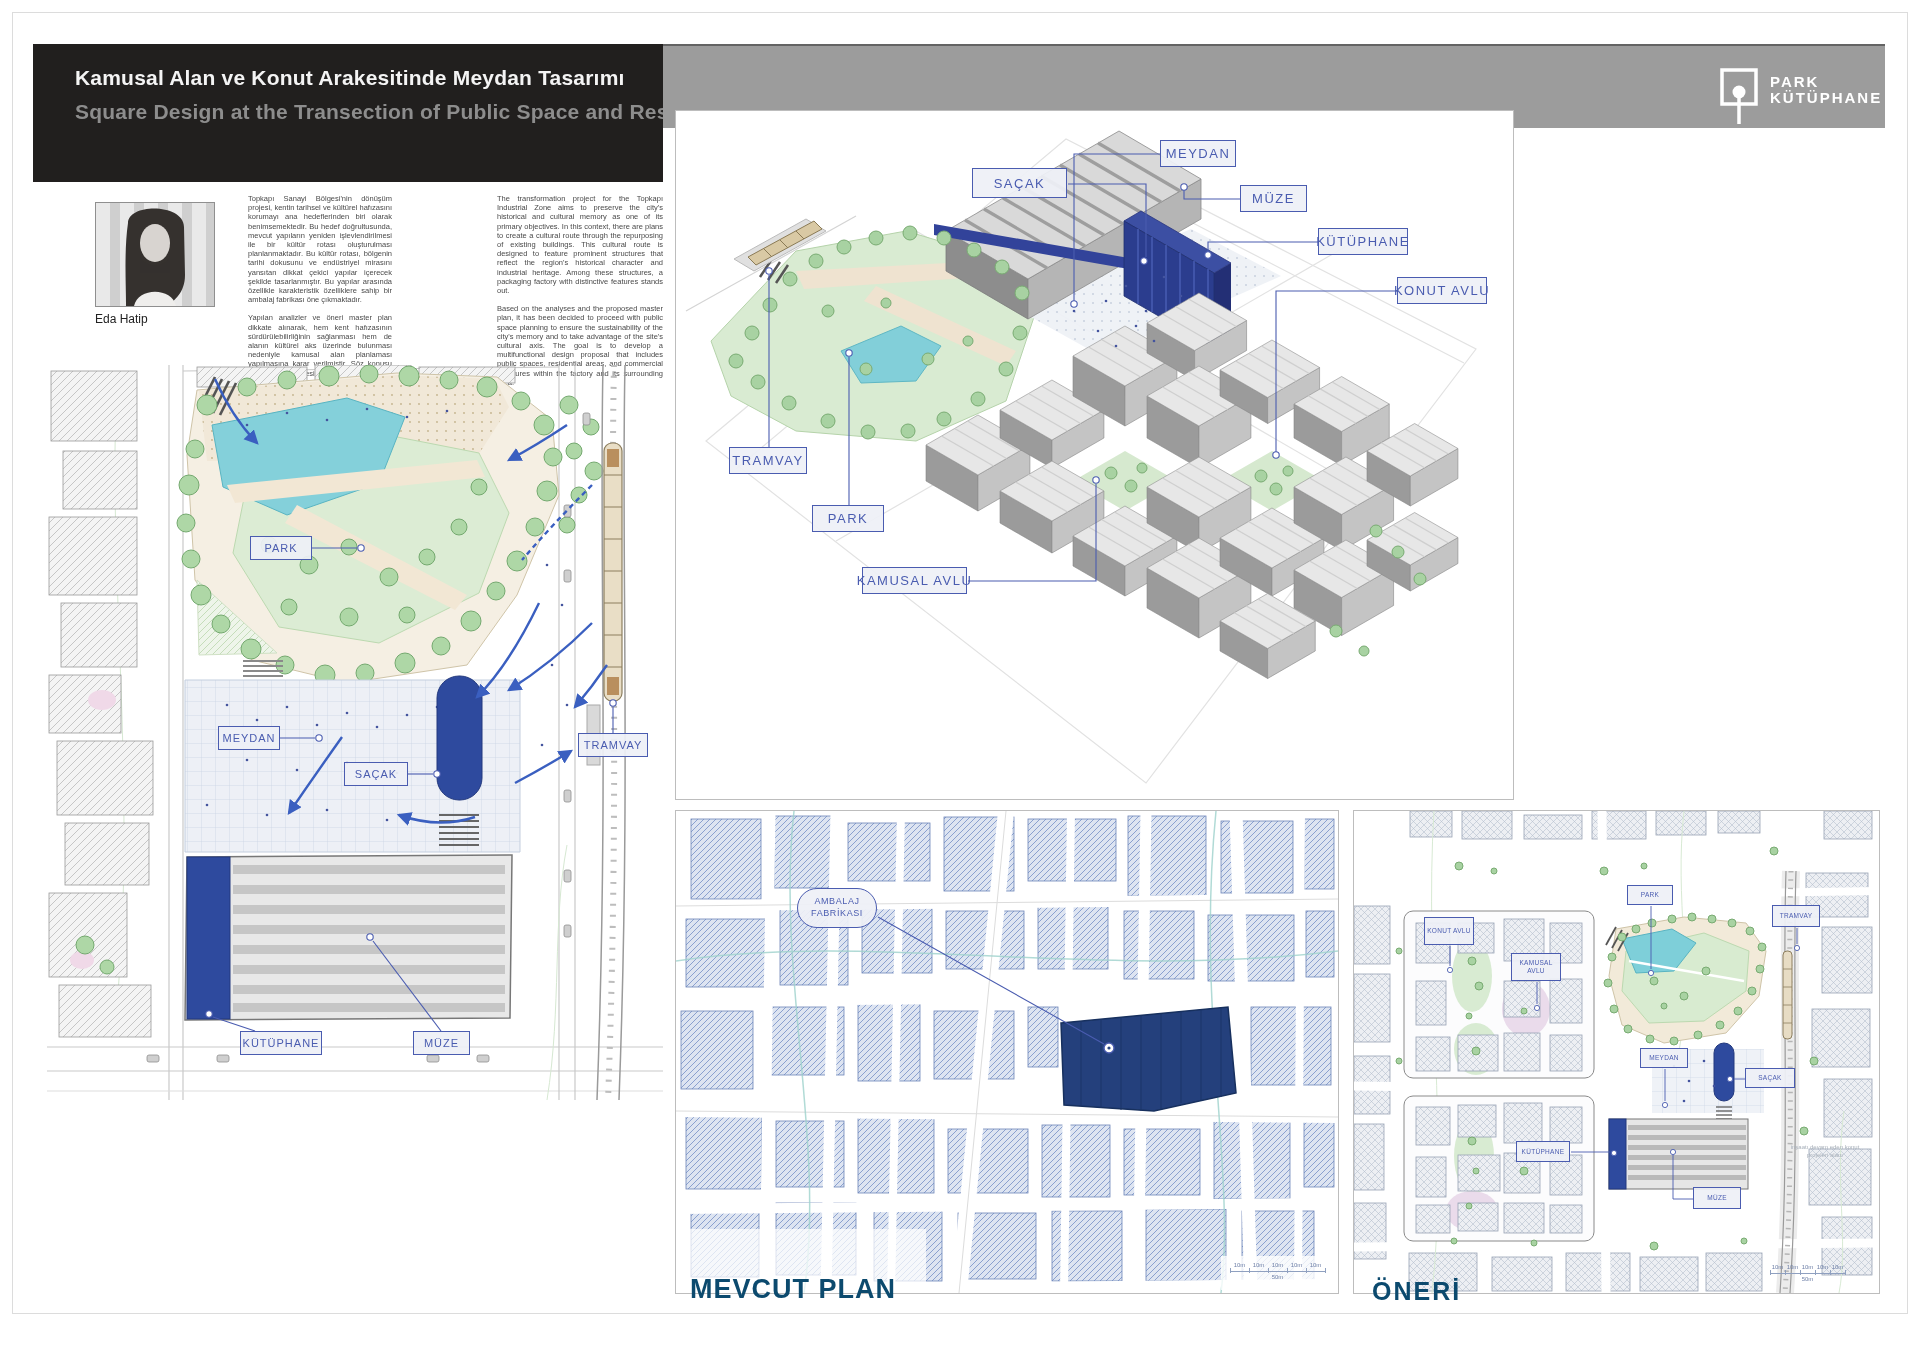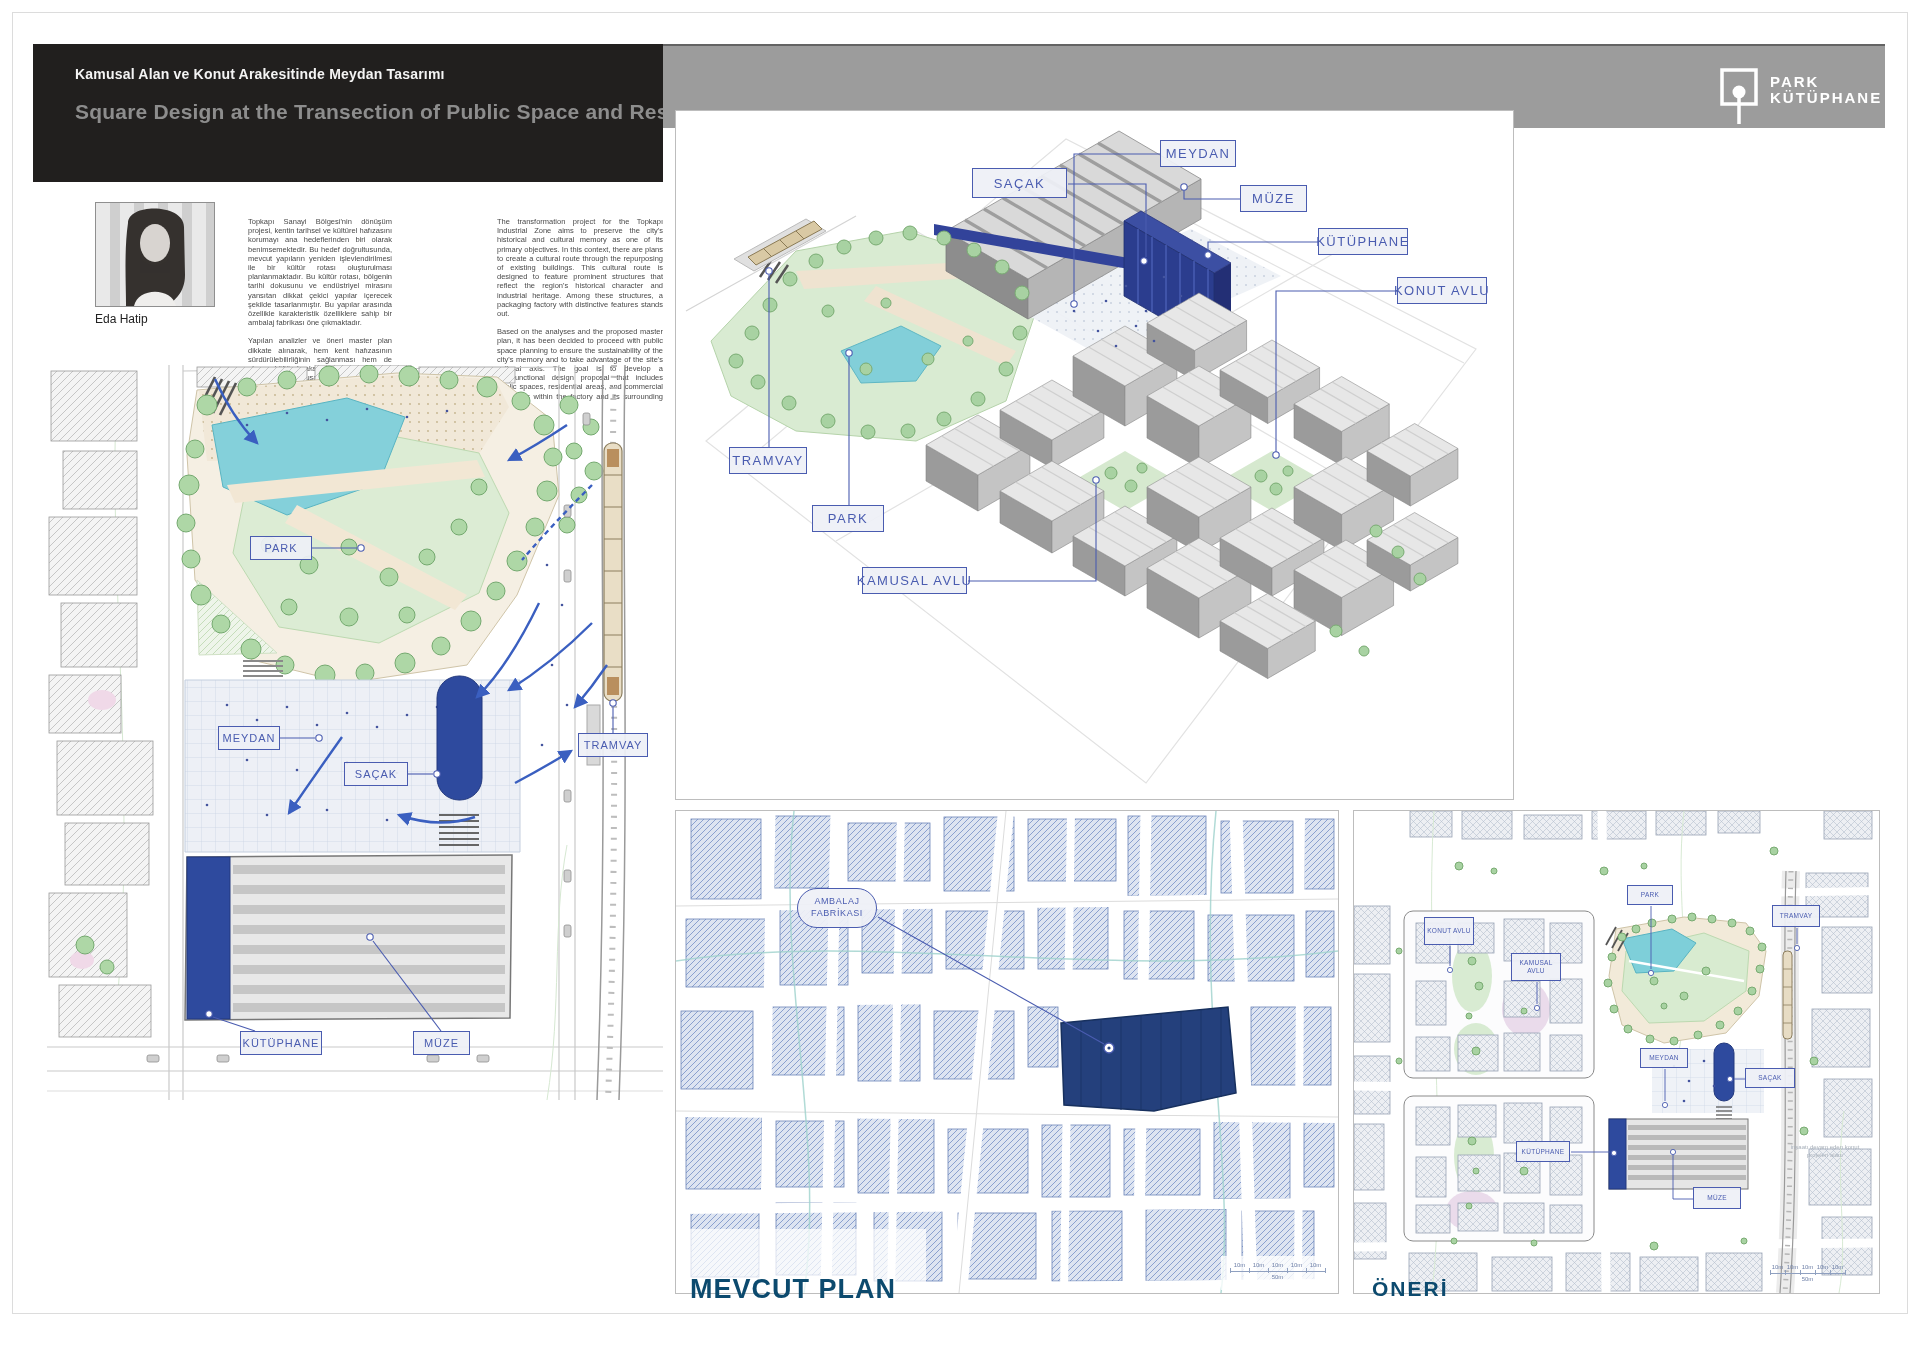--- a/index.html
+++ b/index.html
@@ -1,28 +1,28 @@
 <!DOCTYPE html>
 <html><head>
 <meta charset="utf-8">
 <style>
   html,body{margin:0;padding:0;background:#fff;font-family:"Liberation Sans",sans-serif;}
   .poster{position:relative;width:1920px;height:1358px;background:#ffffff;overflow:hidden;}
   .frame{position:absolute;left:12px;top:12px;width:1894px;height:1300px;border:1px solid #dcdcdc;pointer-events:none;}
   
   .header-black{position:absolute;left:33px;top:44px;width:630px;height:138px;background:#211f1e;}
-  .title-tr{position:absolute;left:42px;top:22px;font-size:14px;font-weight:bold;color:#f4f4f4;letter-spacing:.2px;white-space:nowrap;}
+  .title-tr{position:absolute;left:42px;top:22px;font-size:21px;font-weight:bold;color:#f4f4f4;letter-spacing:.2px;white-space:nowrap;}
   .title-en{position:absolute;left:42px;top:56px;font-size:21px;font-weight:bold;color:#8d8d8d;letter-spacing:.2px;white-space:nowrap;}
   .gray-bar{position:absolute;left:663px;top:44px;width:1222px;height:82px;background:#9c9c9c;border-top:2px solid #636363;}
   .logo{position:absolute;left:1055px;top:20px;display:flex;gap:10px;align-items:flex-start;}
   .logo-text{color:#fff;font-weight:bold;line-height:1.05;letter-spacing:2px;font-size:15px;margin-top:8px;}
   
   .portrait{position:absolute;left:95px;top:202px;width:118px;height:103px;border:1px solid #8f8f8f;background:repeating-linear-gradient(90deg,#e9e9e9 0 14px,#cfcfcf 14px 24px);overflow:hidden;}
   .author-name{position:absolute;left:95px;top:312px;font-size:12px;color:#222;}
-  .bio{position:absolute;top:217px;font-size:7.5px;line-height:9.2px;color:#4a4a4a;text-align:justify;}
+  .bio{position:absolute;top:194px;font-size:7.5px;line-height:9.2px;color:#4a4a4a;text-align:justify;}
   .bio p{margin:0 0 9px 0;}
   .bio-tr{left:248px;width:144px;}
   .bio-en{left:497px;width:166px;}
   
   .panel{position:absolute;background:#fff;border:1px solid #bdbdbd;}
   .panel svg{display:block;}
   
   .lbl{position:absolute;background:rgba(238,240,246,.93);border:1px solid #4a5cb0;color:#4a5cb0;display:flex;align-items:center;justify-content:center;text-align:center;font-size:11px;letter-spacing:1px;white-space:nowrap;box-sizing:border-box;}
   .lbl-lg{font-size:13px;letter-spacing:1.5px;}
   .lbl-sm{font-size:6.5px;letter-spacing:.3px;line-height:1.2;}
@@ -895,21 +895,21 @@
   </div>
   <div class="lbl lbl-sm" style="left:1627px;top:885px;width:46px;height:20px;">PARK</div>
   <div class="lbl lbl-sm" style="left:1772px;top:905px;width:48px;height:22px;">TRAMVAY</div>
   <div class="lbl lbl-sm wrap" style="left:1424px;top:917px;width:50px;height:28px;">KONUT AVLU</div>
   <div class="lbl lbl-sm wrap" style="left:1511px;top:953px;width:50px;height:28px;">KAMUSAL AVLU</div>
   <div class="lbl lbl-sm" style="left:1640px;top:1048px;width:48px;height:20px;">MEYDAN</div>
   <div class="lbl lbl-sm" style="left:1745px;top:1068px;width:50px;height:20px;">SAÇAK</div>
   <div class="lbl lbl-sm" style="left:1516px;top:1141px;width:54px;height:21px;">KÜTÜPHANE</div>
   <div class="lbl lbl-sm" style="left:1693px;top:1187px;width:48px;height:22px;">MÜZE</div>
   <div class="note-sm" style="left:1790px;top:1143px;width:70px;">inşaatı devam eden konut projeleri alanı</div>
-  <div class="plan-title" style="left:1372px;top:1253px;font-size:21px;letter-spacing:2px;">ÖNERİ</div>
+  <div class="plan-title" style="left:1372px;top:1253px;font-size:25px;letter-spacing:2px;">ÖNERİ</div>
   <div class="scalebar" style="left:1770px;top:1264px;width:75px;height:22px;">
       <div class="seg-lbl" style="left: 0px; width: 15px;">10m</div>
       <div class="seg-lbl" style="left: 15px; width: 15px;">10m</div>
       <div class="seg-lbl" style="left: 30px; width: 15px;">10m</div>
       <div class="seg-lbl" style="left: 45px; width: 15px;">10m</div>
       <div class="seg-lbl" style="left: 60px; width: 15px;">10m</div>
       <div class="bar"></div>
       <div class="tick" style="left: 0px;"></div>
       <div class="tick" style="left: 15px;"></div>
       <div class="tick" style="left: 30px;"></div>

